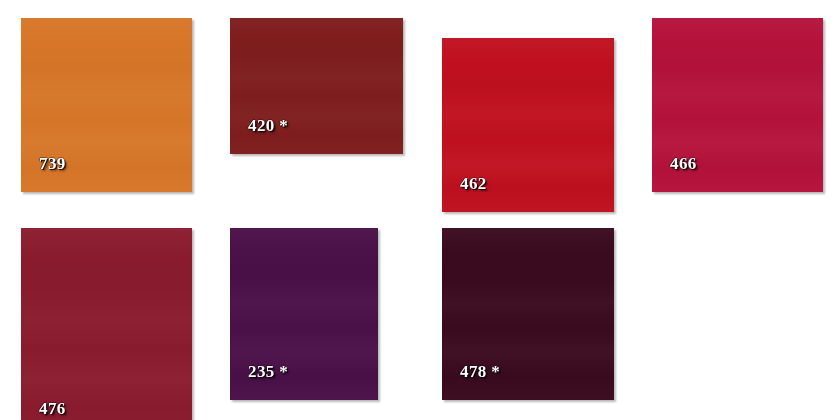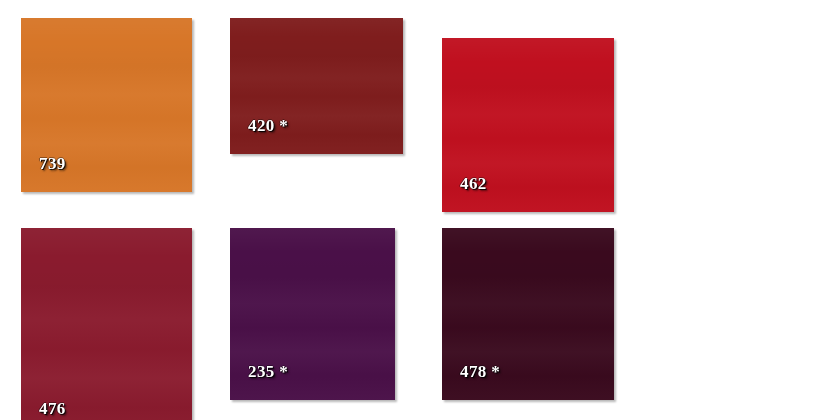--- a/index.html
+++ b/index.html
@@ -74,25 +74,29 @@
       <span class="swatch-label">739</span>
     </div>
     <div class="swatch" style="left: 230px; top: 18px; width: 173px; height: 136px; background-color: #7f1d1d;">
       <div class="texture"></div>
       <span class="swatch-label">420 *</span>
     </div>
     <div class="swatch" style="left: 442px; top: 18px; width: 172px; height: 174px; background-color: rgb(192, 16, 31); margin-top: 20px;">
       <div class="texture"></div>
       <span class="swatch-label">462</span>
     </div>
+    <div class="swatch" style="left: 652px; top: 18px; width: 171px; height: 174px; background-color: rgb(181, 18, 58);">
+      <div class="texture"></div>
+      <span class="swatch-label">466</span>
+    </div>
     <div class="swatch" style="left: 21px; top: 228px; width: 171px; height: 209px; background-color: rgb(138, 27, 46);">
       <div class="texture"></div>
       <span class="swatch-label">476</span>
     </div>
-    <div class="swatch" style="left: 230px; top: 228px; width: 165px; height: 172px; background-color: rgb(74, 16, 72); padding-left: 40px;">
+    <div class="swatch" style="left: 230px; top: 228px; width: 148px; height: 172px; background-color: rgb(74, 16, 72); padding-left: 40px;">
       <div class="texture"></div>
       <span class="swatch-label">235 *</span>
     </div>
     <div class="swatch" style="left: 442px; top: 228px; width: 172px; height: 172px; background-color: rgb(58, 10, 30);">
       <div class="texture"></div>
       <span class="swatch-label">478 *</span>
     </div>
   </div>
 
 </body></html>

